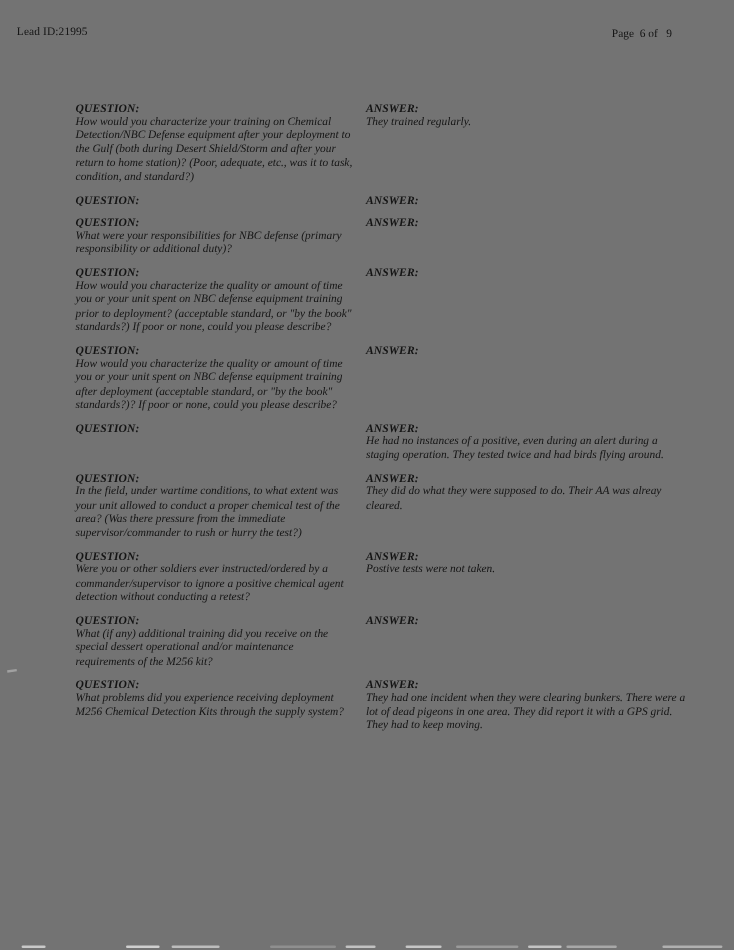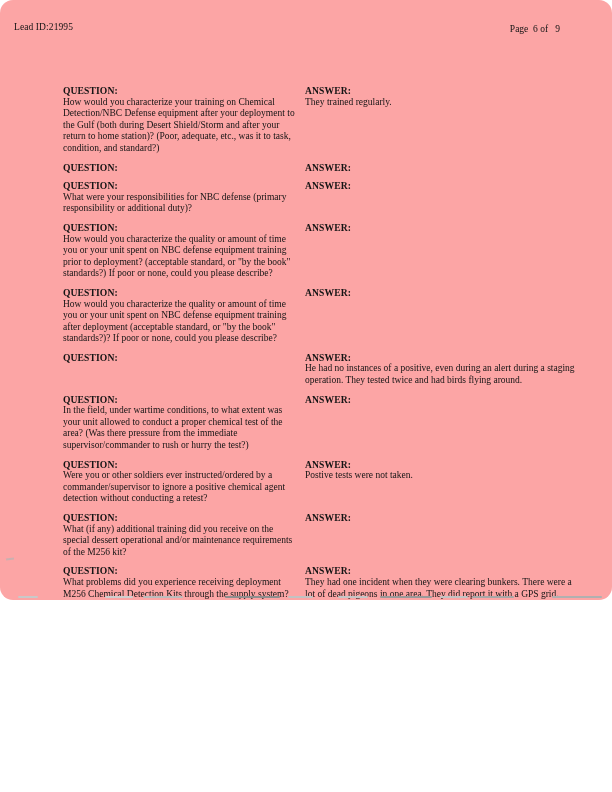--- a/index.html
+++ b/index.html
@@ -3,26 +3,25 @@
 <meta charset="utf-8">
 <style>
   html, body {
     margin: 0;
     padding: 0;
     background: #ffffff;
   }
   .page {
     position: relative;
     width: 612px;
-    height: 600px;
-    background: #fca5a5;
+    height: 792px;
+    background: #737373;
     font-family: "Liberation Serif", serif;
     color: #141414;
     overflow: hidden;
-    border-radius: 13px;
   }
   .hdr-left {
     position: absolute;
     top: 22px;
     left: 14px;
     font-size: 9.5px;
     letter-spacing: 0.1px;
   }
   .hdr-right {
     position: absolute;
@@ -35,20 +34,21 @@
   .content {
     position: absolute;
     top: 85px;
     left: 63px;
     width: 512px;
   }
   .qa-row {
     display: grid;
     grid-template-columns: 242px 1fr;
     margin-bottom: 7px;
+    font-style: italic;
   }
   .q-col { padding-right: 10px; }
   .a-col { padding-left: 0px; }
   .label {
     font-weight: bold;
     font-size: 9.6px;
     line-height: 11.6px;
     letter-spacing: 0.1px;
   }
   .qa-text {
@@ -169,20 +169,21 @@
       </div>
     </div>
 
     <div class="qa-row">
       <div class="q-col">
         <div class="label">QUESTION:</div>
         <div class="qa-text">In the field, under wartime conditions, to what extent was your unit allowed to conduct a proper chemical test of the area?  (Was there pressure from the immediate supervisor/commander to rush or hurry the test?)</div>
       </div>
       <div class="a-col">
         <div class="label">ANSWER:</div>
+        <div class="qa-text">They did do what they were supposed to do.  Their AA was alreay cleared.</div>
       </div>
     </div>
 
     <div class="qa-row">
       <div class="q-col">
         <div class="label">QUESTION:</div>
         <div class="qa-text">Were you or other soldiers ever instructed/ordered by a commander/supervisor to ignore a positive chemical agent detection without conducting a retest?</div>
       </div>
       <div class="a-col">
         <div class="label">ANSWER:</div>

